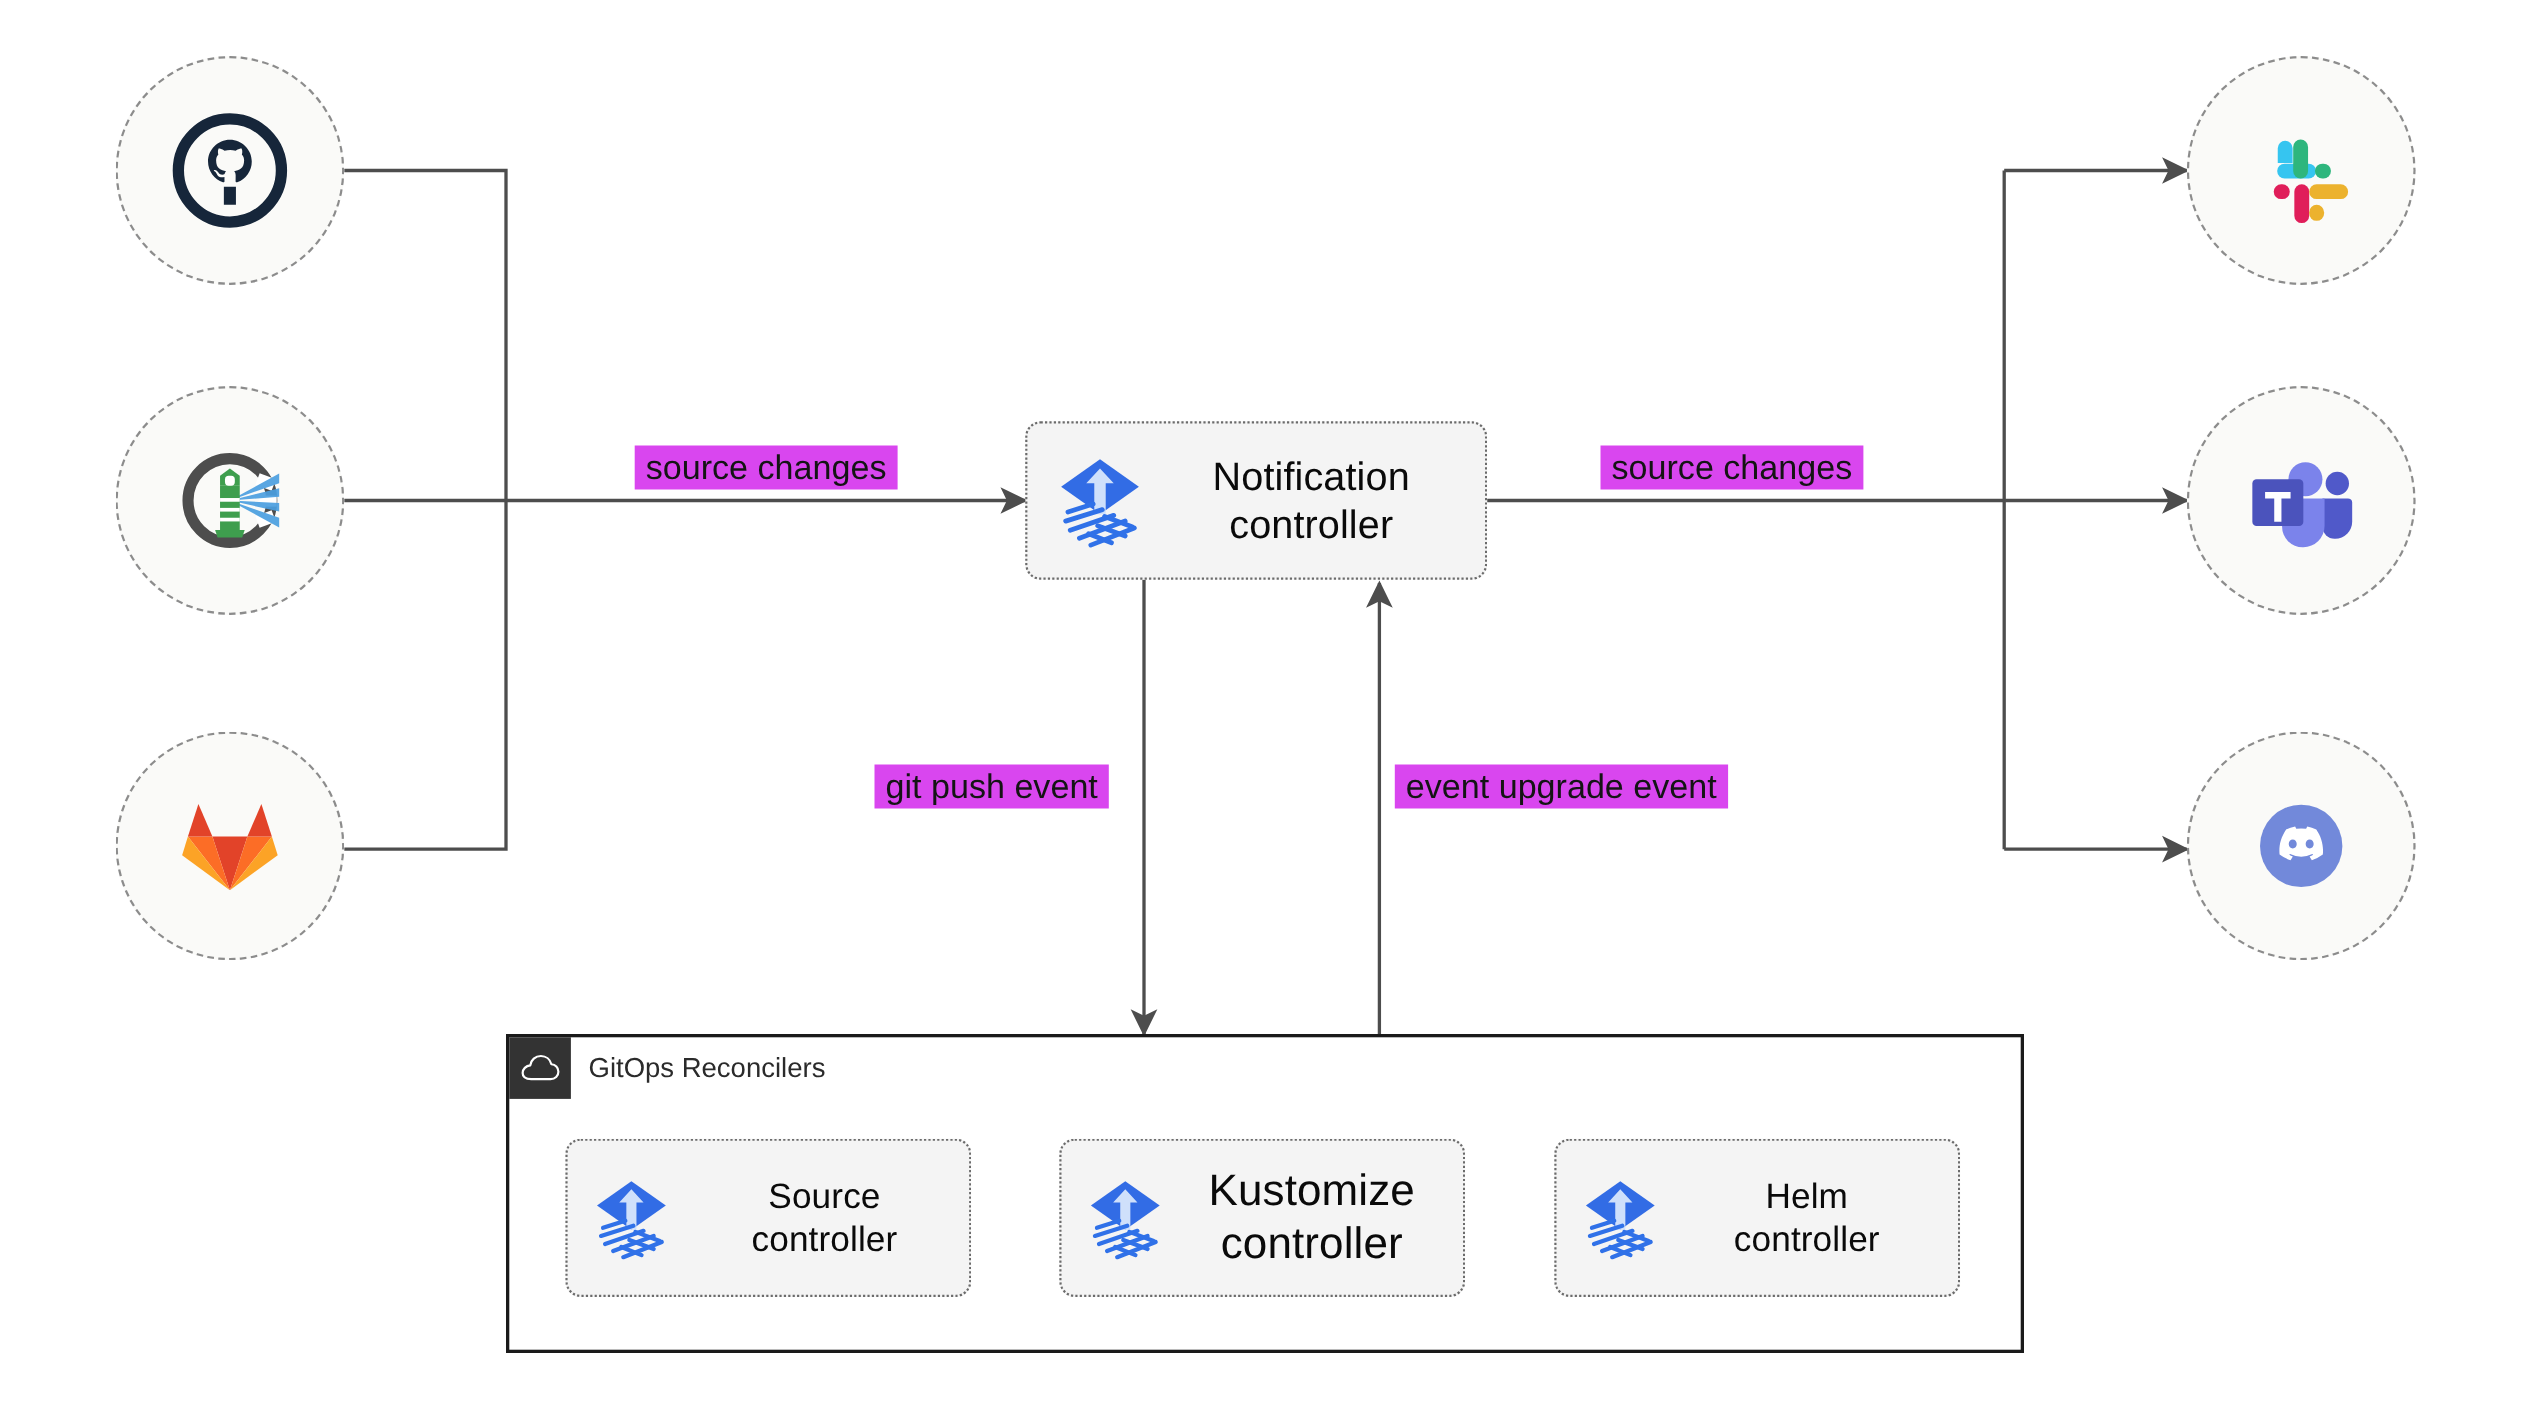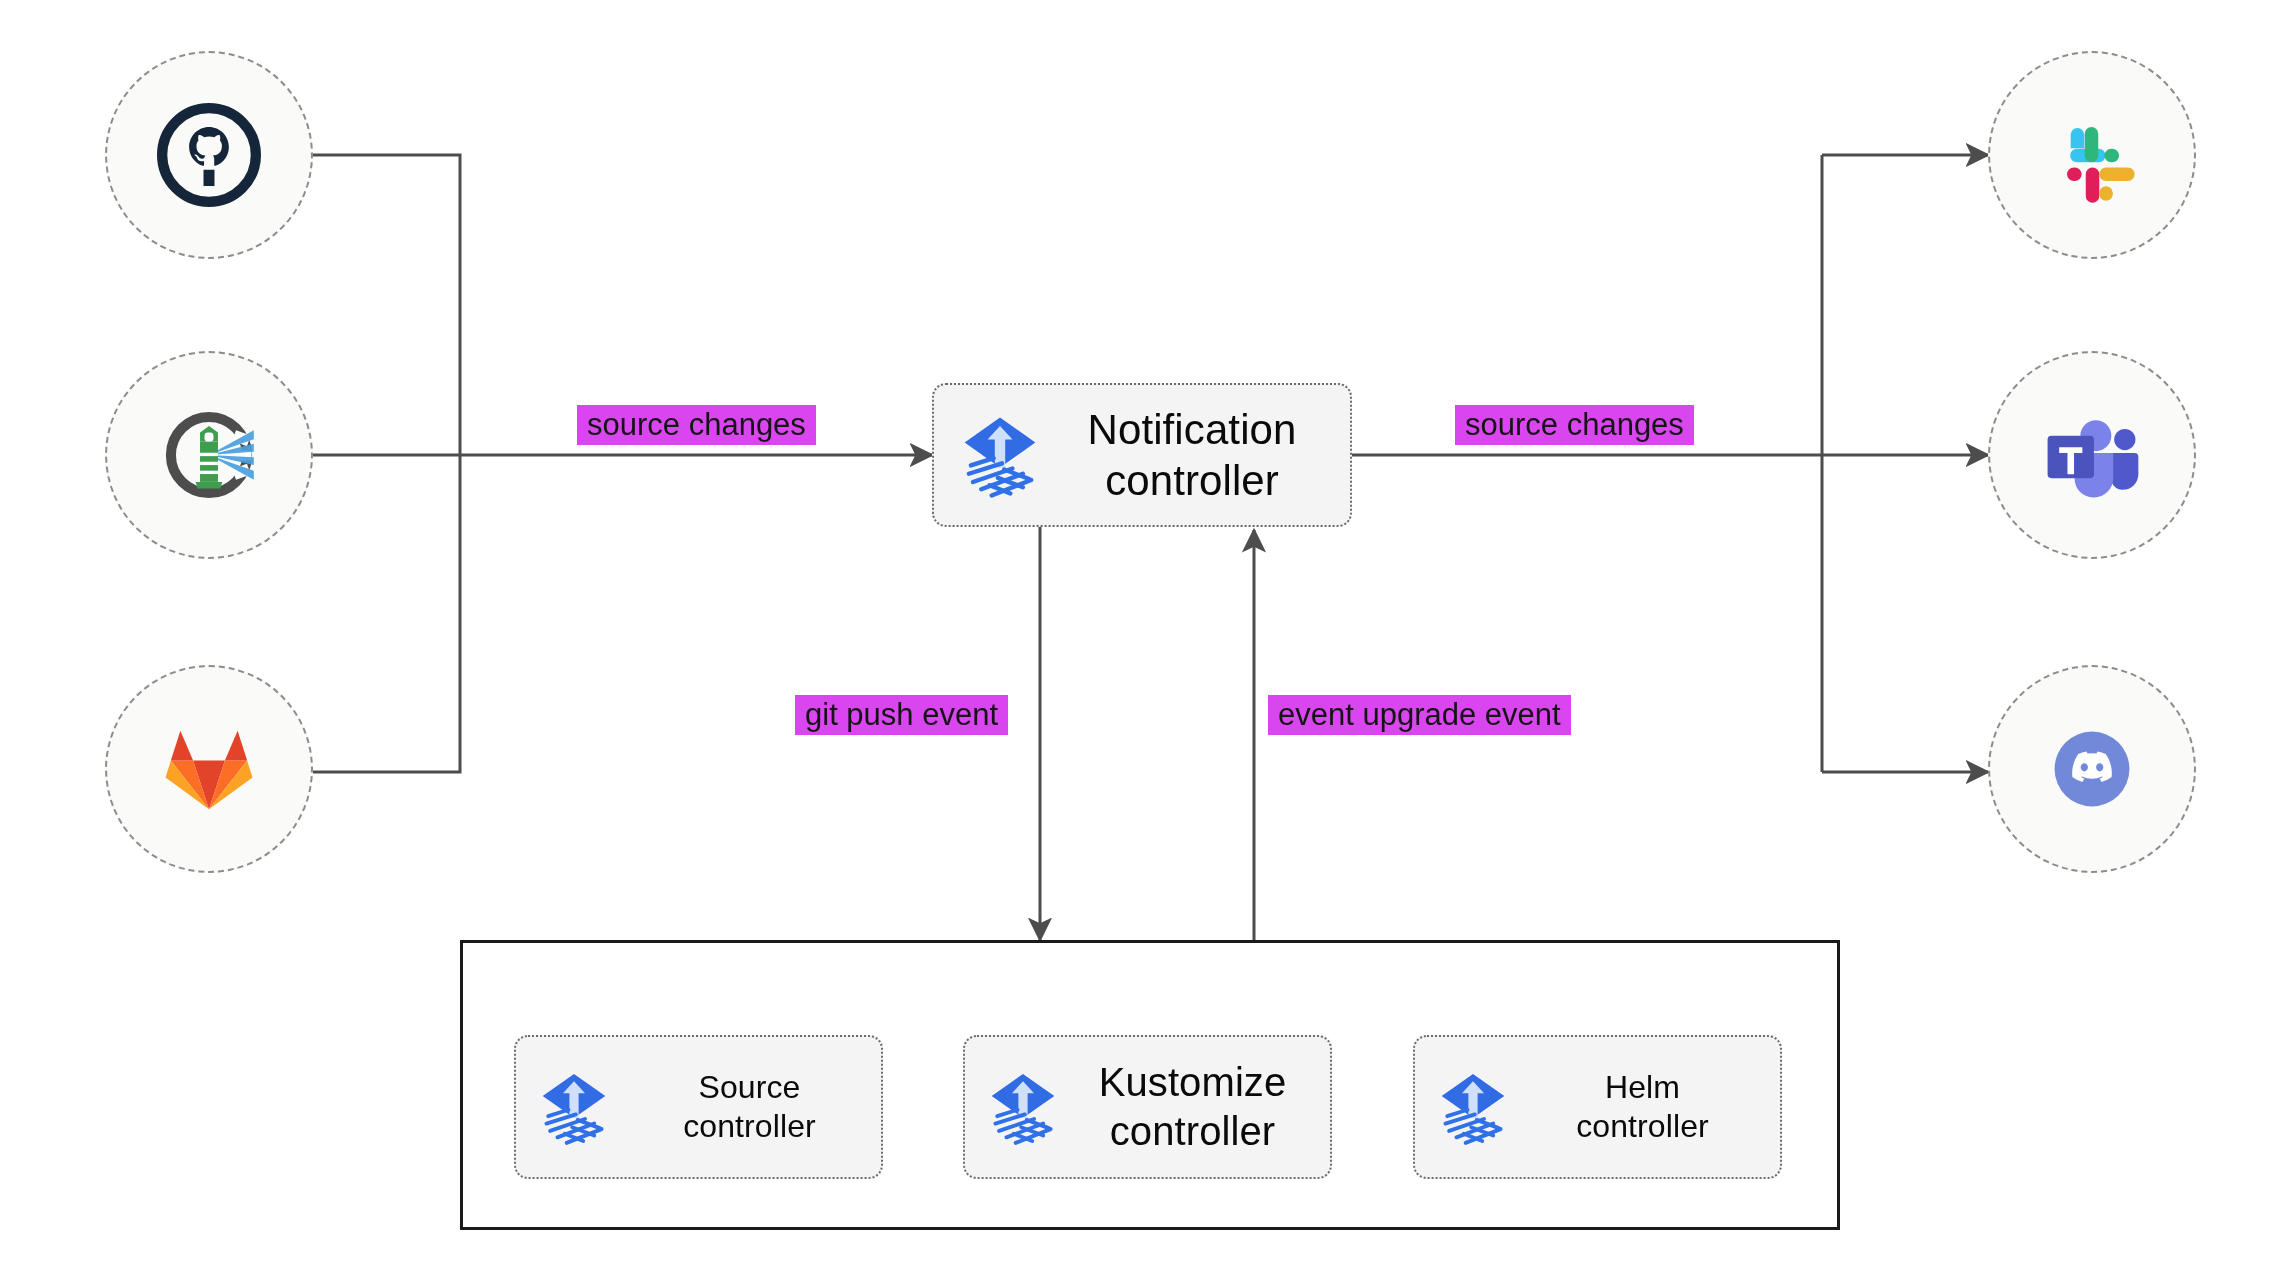--- a/index.html
+++ b/index.html
@@ -207,25 +207,33 @@
           <path d="M20 68 L52 58"></path>
           <path d="M24 76 L62 63"></path>
           <path d="M32 83 L72 68"></path>
           <path d="M42 89 L80 74"></path>
           <path d="M54 64 L78 73"></path>
           <path d="M48 72 L72 81"></path>
           <path d="M40 79 L60 87"></path>
         </g>
       </svg>
     </span>
-    <span class="caption" style="font-size:42px;">Notification
+    <span class="caption" style="font-size:36px;">Notification
 controller</span>
   </div>
 
   <div id="reconcilers">
+    <div id="recon-titlebar">
+      <span id="recon-badge">
+        <svg width="38" height="28" viewBox="0 0 40 28">
+          <path d="M11.5 24.5h18.5c4.4 0 7.5-3.1 7.5-7.1 0-3.8-2.9-6.9-6.7-7.1C29.6 5.6 25.6 2.4 20.8 2.4c-5.3 0-9.6 3.9-10.2 9-4.2 0.3-7.3 3.6-7.3 7.3 0 3.9 3.2 5.8 8.2 5.8z" fill="none" stroke="#ffffff" stroke-width="2.1" stroke-linejoin="round"></path>
+        </svg>
+      </span>
+      <span id="recon-title">GitOps Reconcilers</span>
+    </div>
 
     <div class="nodebox" style="left:51px; top:92px; width:369px; height:144px; padding:0 14px 0 12px;gap:12px;">
       <span class="logo">
         <svg width="92" height="92" viewBox="0 0 100 100">
           <polygon fill="#326ce5" points="50,14 84,38 50,62 16,38"></polygon>
           <polygon fill="#cfe0fb" points="50,22 62,35 55,35 55,62 45,62 45,35 38,35"></polygon>
           <g stroke="#3071e8" stroke-width="4.2" fill="none" stroke-linecap="round">
             <path d="M22 60 L44 53"></path>
               <path d="M20 68 L52 58"></path>
             <path d="M24 76 L62 63"></path>

